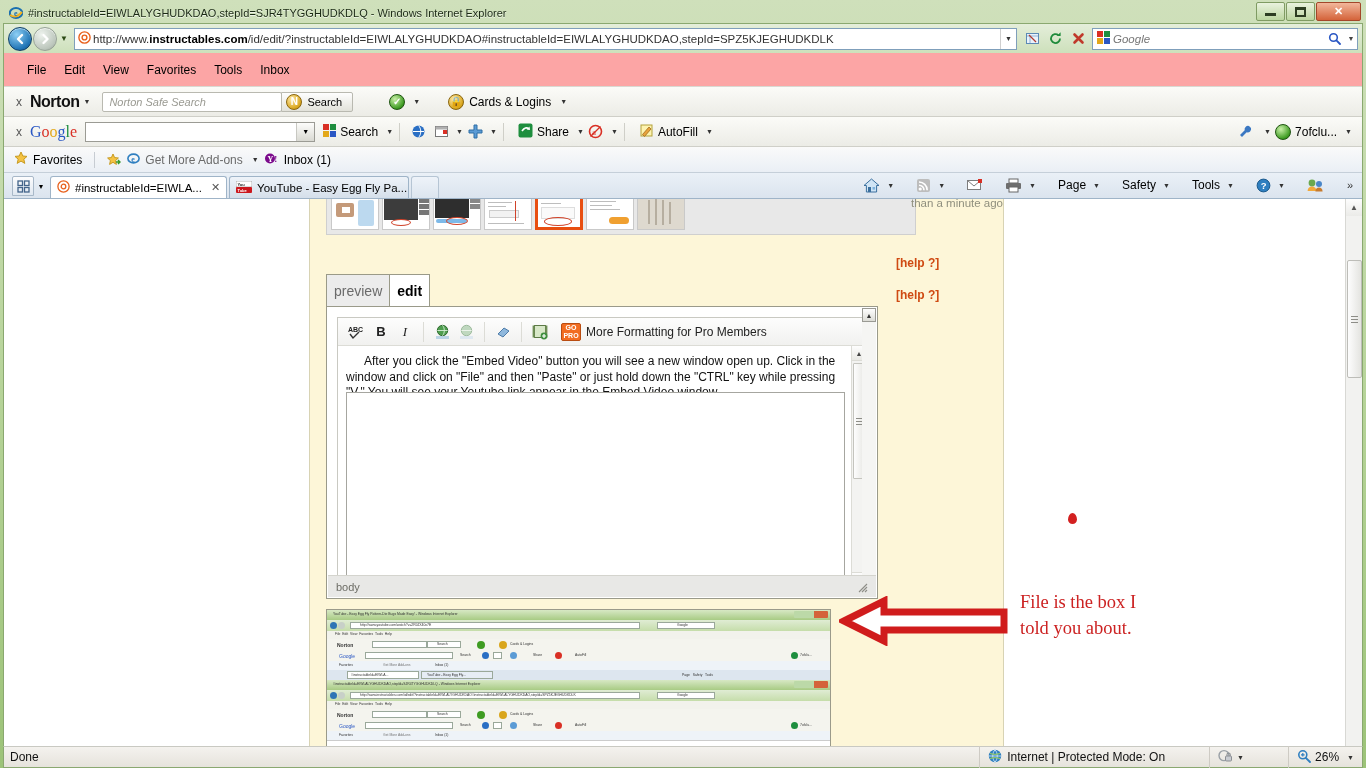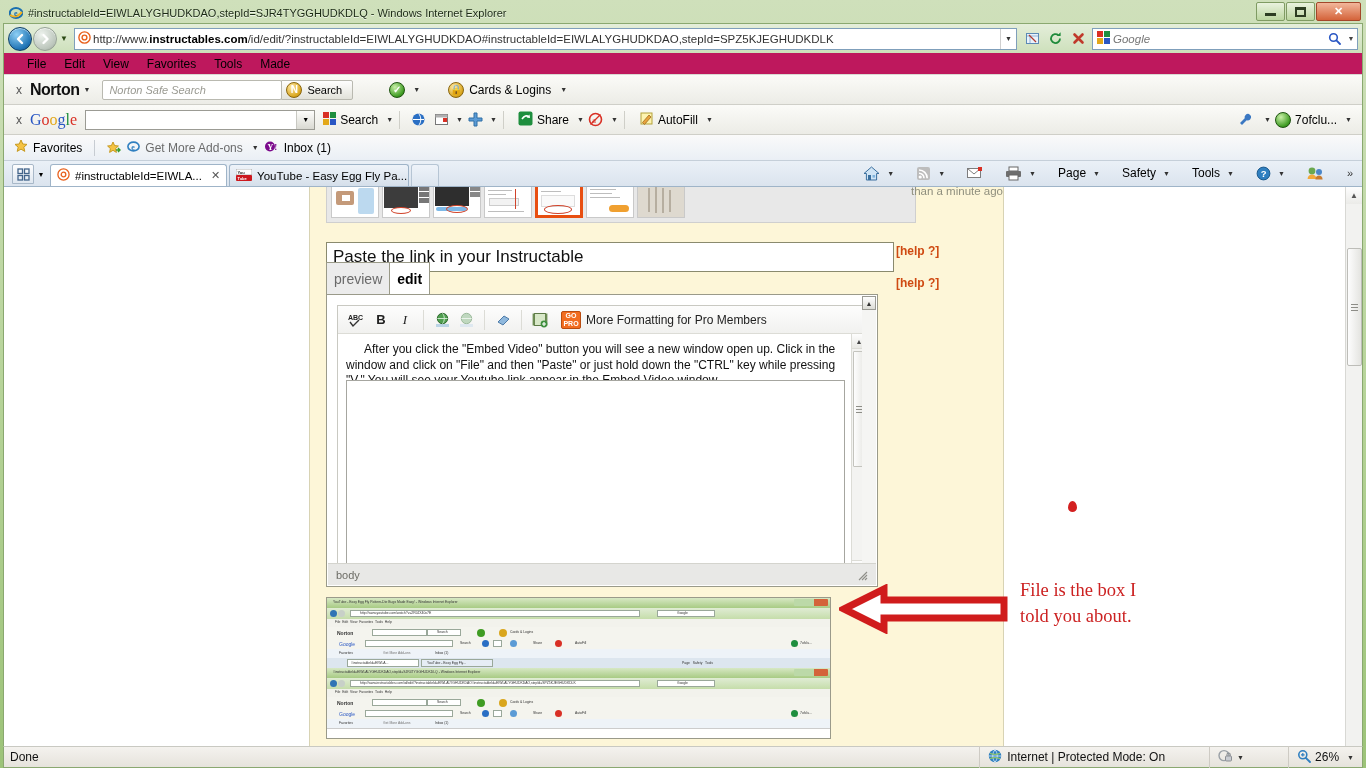--- a/index.html
+++ b/index.html
@@ -108,22 +108,22 @@
     background:#fff;border:1px solid #7f9fbb;
     display:flex;align-items:center;
   }
   #searchwrap .glogo { width:20px;text-align:center;font-size:12px;flex:0 0 auto;}
   #search-input { flex:1 1 auto;font-size:11.5px;color:#777;font-style:italic;}
   #search-go { width:22px;flex:0 0 auto;display:flex;align-items:center;justify-content:center;}
   #search-drop{ width:12px;flex:0 0 auto;display:flex;align-items:center;justify-content:center;font-size:7px;color:#444;}
 
   
   #menubar {
-    height:22px; display:flex; align-items:center;
-    background:#be185d; border-bottom:1px solid #d9d9d2;
+    height:34px; display:flex; align-items:center;
+    background:#fca5a5; border-bottom:1px solid #d9d9d2;
     padding-left:14px;
   }
   #menubar .mi { padding:2px 9px; font-size:12px; color:#000; }
 
   
   #norton {
     height:30px; display:flex; align-items:center;
     background:linear-gradient(180deg,#fbfbf8,#ecece6);
     border-bottom:1px solid #cfcfc8; padding-left:8px;
   }
@@ -489,21 +489,21 @@
         <span id="search-drop">▼</span>
       </div>
     </div>
 
     <div id="menubar">
       <span class="mi">File</span>
       <span class="mi">Edit</span>
       <span class="mi">View</span>
       <span class="mi">Favorites</span>
       <span class="mi">Tools</span>
-      <span class="mi">Made</span>
+      <span class="mi">Inbox</span>
     </div>
 
     <div id="norton">
       <span class="tb-x">x</span>
       <span id="norton-logo">Norton</span>
       <span class="caret">▼</span>
       <div id="norton-searchbox">Norton Safe Search</div>
       <div id="norton-searchbtn">
         <span class="circ gold">N</span>
         <span>Search</span>
@@ -787,21 +787,20 @@
               <div class="blk" style="left:0;top:0;width:46px;height:32px;background:#ded9cf;"></div>
               <div class="blk" style="left:10px;top:3px;width:2px;height:24px;background:#b6aea0;"></div>
               <div class="blk" style="left:17px;top:2px;width:2px;height:26px;background:#b6aea0;"></div>
               <div class="blk" style="left:24px;top:3px;width:2px;height:25px;background:#b6aea0;"></div>
               <div class="blk" style="left:31px;top:5px;width:2px;height:22px;background:#b6aea0;"></div>
             </div>
           </div>
 
           <div id="timestamp">than a minute ago</div>
 
-          <div id="step-title">Paste the link in your Instructable</div>
           <div class="help-link" id="help1">[help ?]</div>
           <div class="help-link" id="help2">[help ?]</div>
 
           <div id="pe-tabs">
             <div class="pe-tab off">preview</div>
             <div class="pe-tab on">edit</div>
           </div>
 
           <div id="editor">
 

